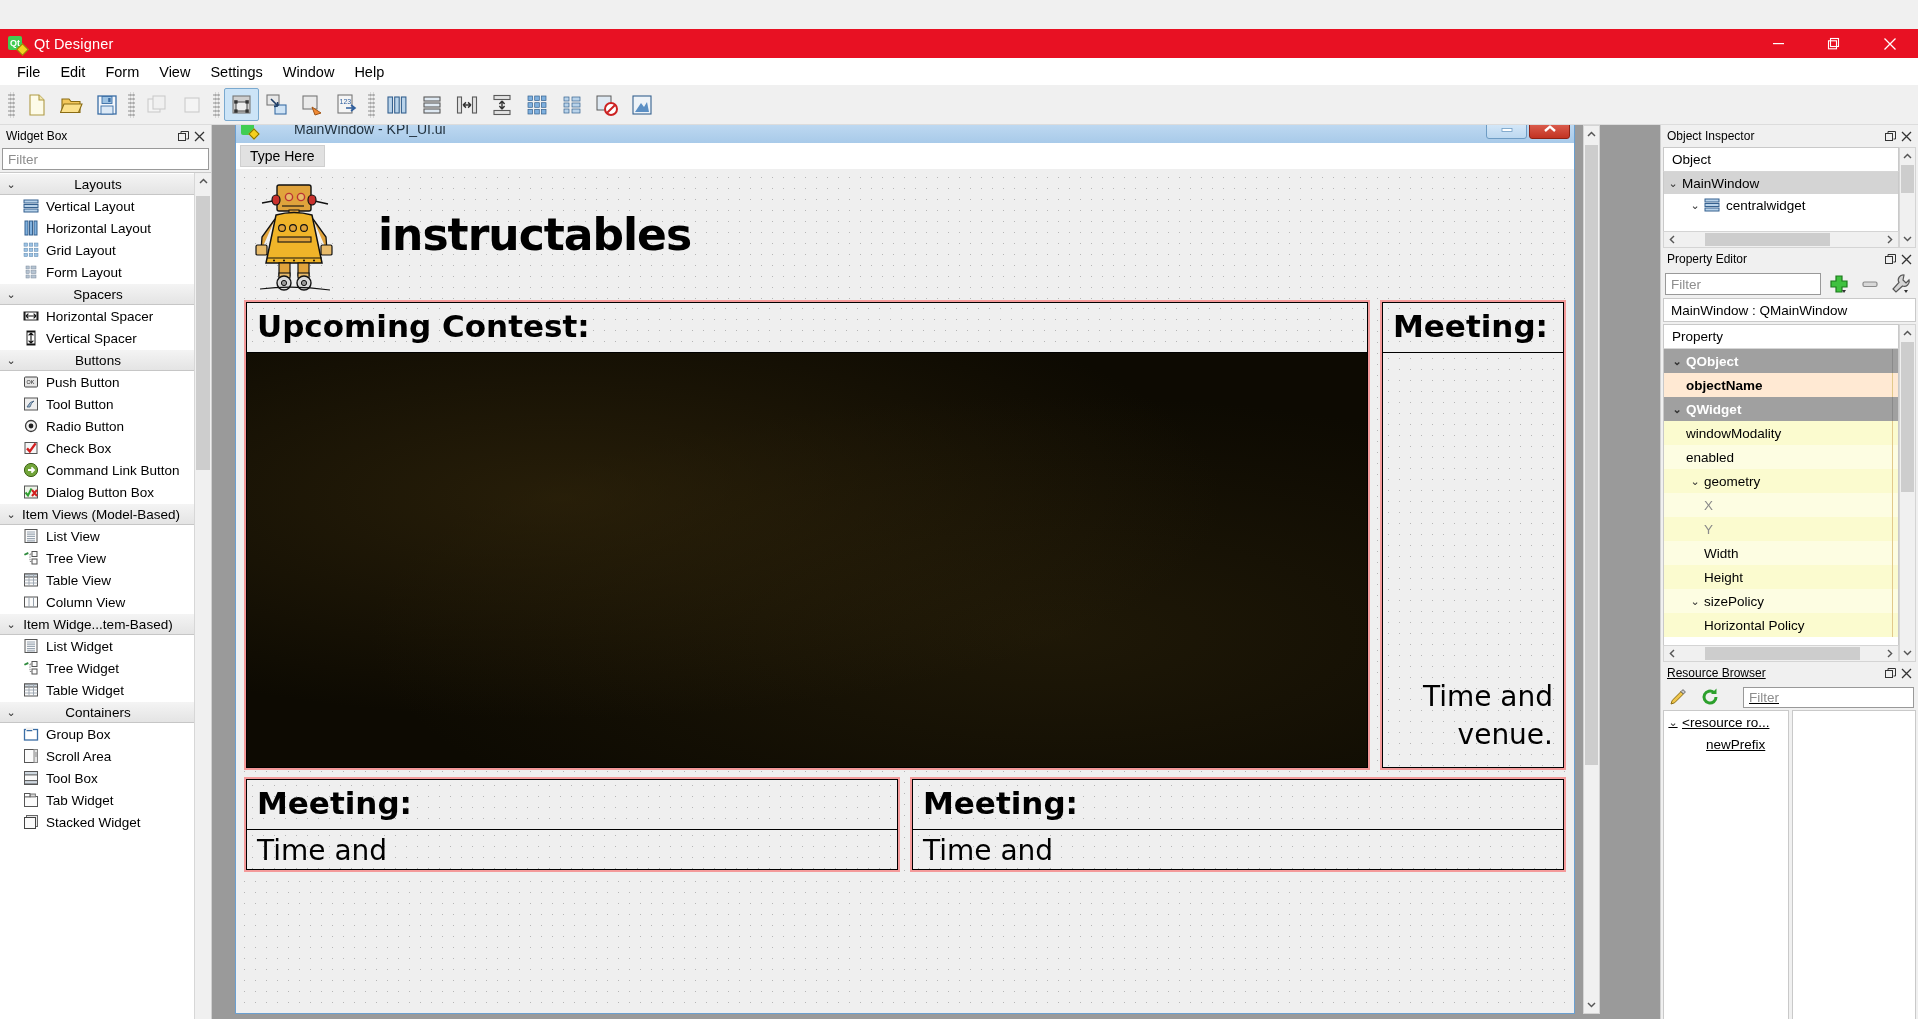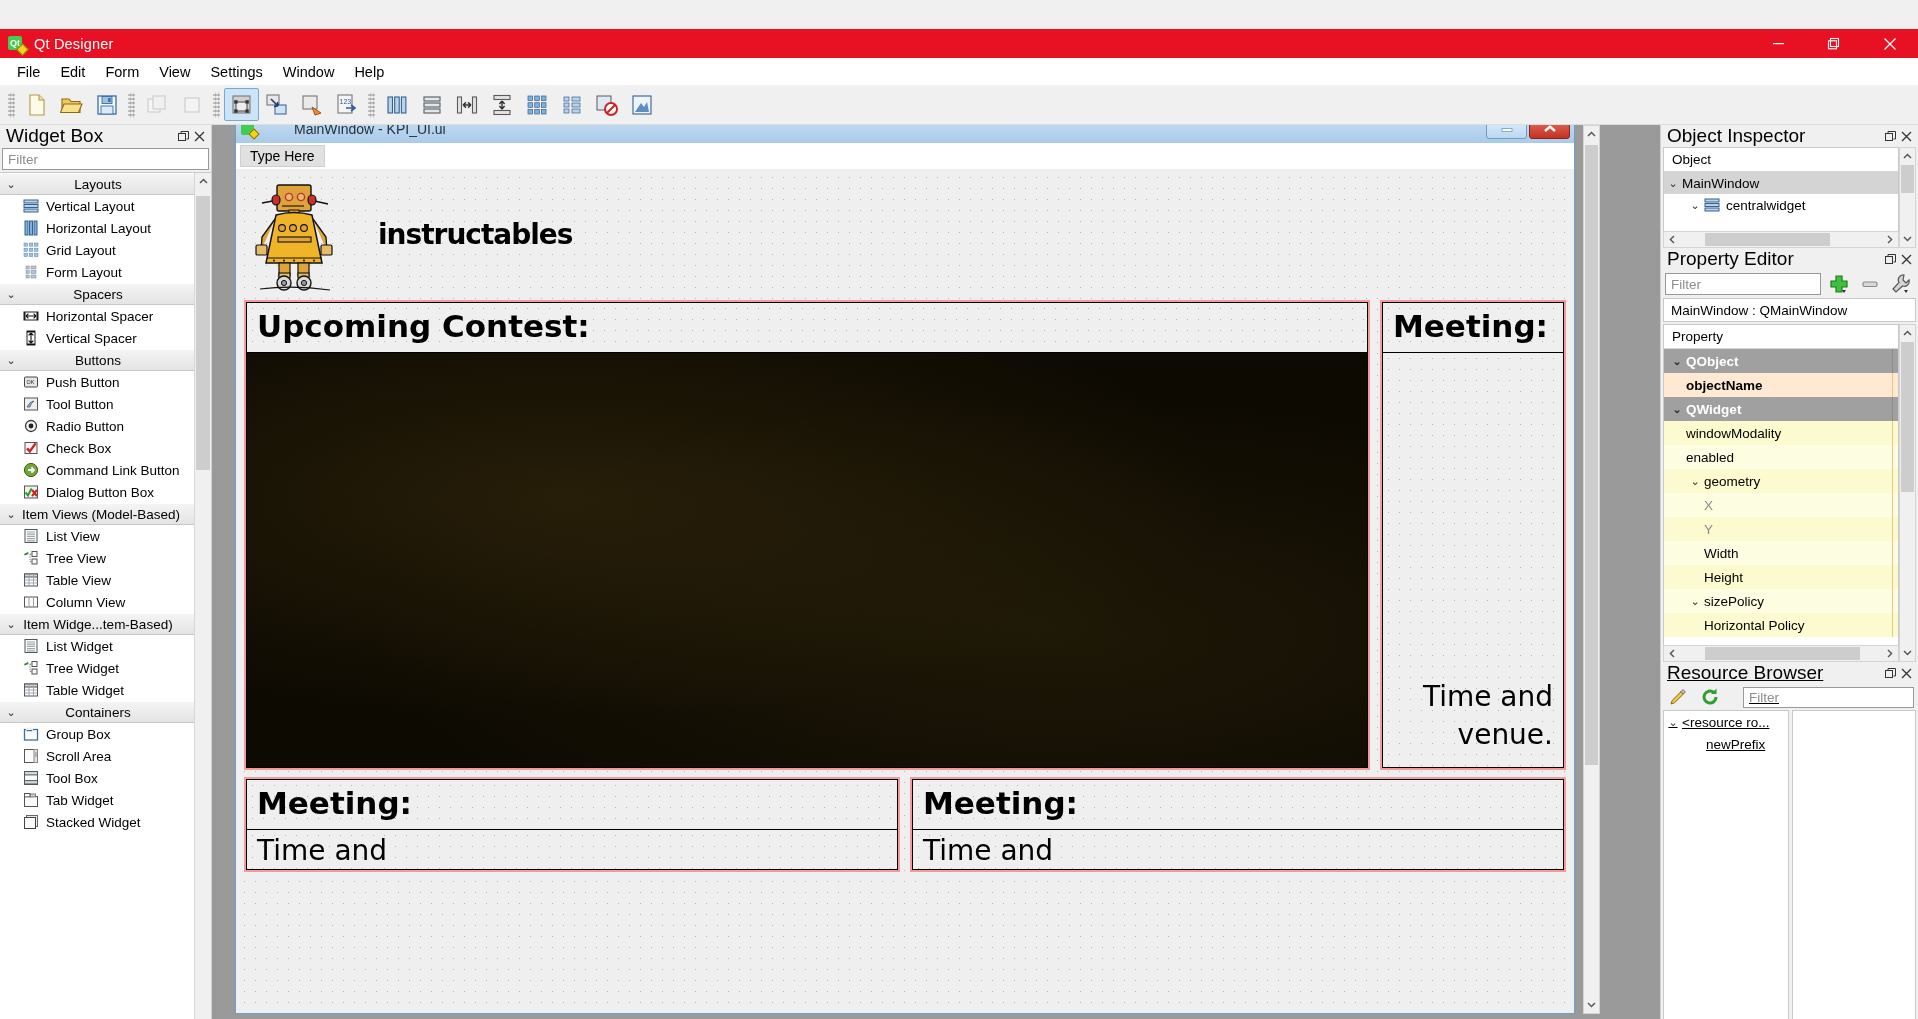--- a/index.html
+++ b/index.html
@@ -68,21 +68,21 @@
   .tbtn.disabled { opacity: .42; }
   .tbtn svg { display: block; }
 
   
   .bodyrow { flex: 1; display: flex; min-height: 0; background: #f0f0f0; }
 
   
   .dock { display: flex; flex-direction: column; background: #f0f0f0; min-height: 0; }
   .dock-title {
     height: 22px; display: flex; align-items: center;
-    padding: 0 4px 0 6px; font-size: 19px; color: #000;
+    padding: 0 4px 0 6px; font-size: 12px; color: #000;
     background: #f0f0f0; flex: none;
   }
   .dock-title .t { flex: 1; white-space: nowrap; overflow: hidden; }
   .dock-btn {
     width: 16px; height: 16px; display: flex; align-items: center; justify-content: center;
     color: #333; flex: none;
   }
 
   
   .widgetbox { width: 212px; flex: none; border-right: 1px solid #d0d0d0; }
@@ -176,21 +176,21 @@
     background-color: #efefef;
     background-image: radial-gradient(#b5b5b5 .9px, transparent 1px);
     background-size: 11px 11px; background-position: 3px 3px;
     padding: 6px 8px 0 8px;
   }
 
   
   .logo-row { display: flex; align-items: center; height: 118px; padding-left: 4px; }
   .robot { width: 92px; height: 118px; flex: none; }
   .brand {
-    font-size: 28px; font-weight: bold; letter-spacing: -1px;
+    font-size: 44px; font-weight: bold; letter-spacing: -1px;
     margin-left: 38px; color: #000;
     font-family: "DejaVu Sans", sans-serif;
   }
   .redbox { border: 2px solid #f49a9a; }
   .grid-main { display: flex; gap: 10px; margin-top: 7px; }
   .col-left { flex: 1; display: flex; flex-direction: column; }
   .col-right { width: 186px; flex: none; display: flex; flex-direction: column; }
   .hdr-cell {
     border: 1px solid #000; background: #efefef;
     background-image: radial-gradient(#b5b5b5 .9px, transparent 1px);

